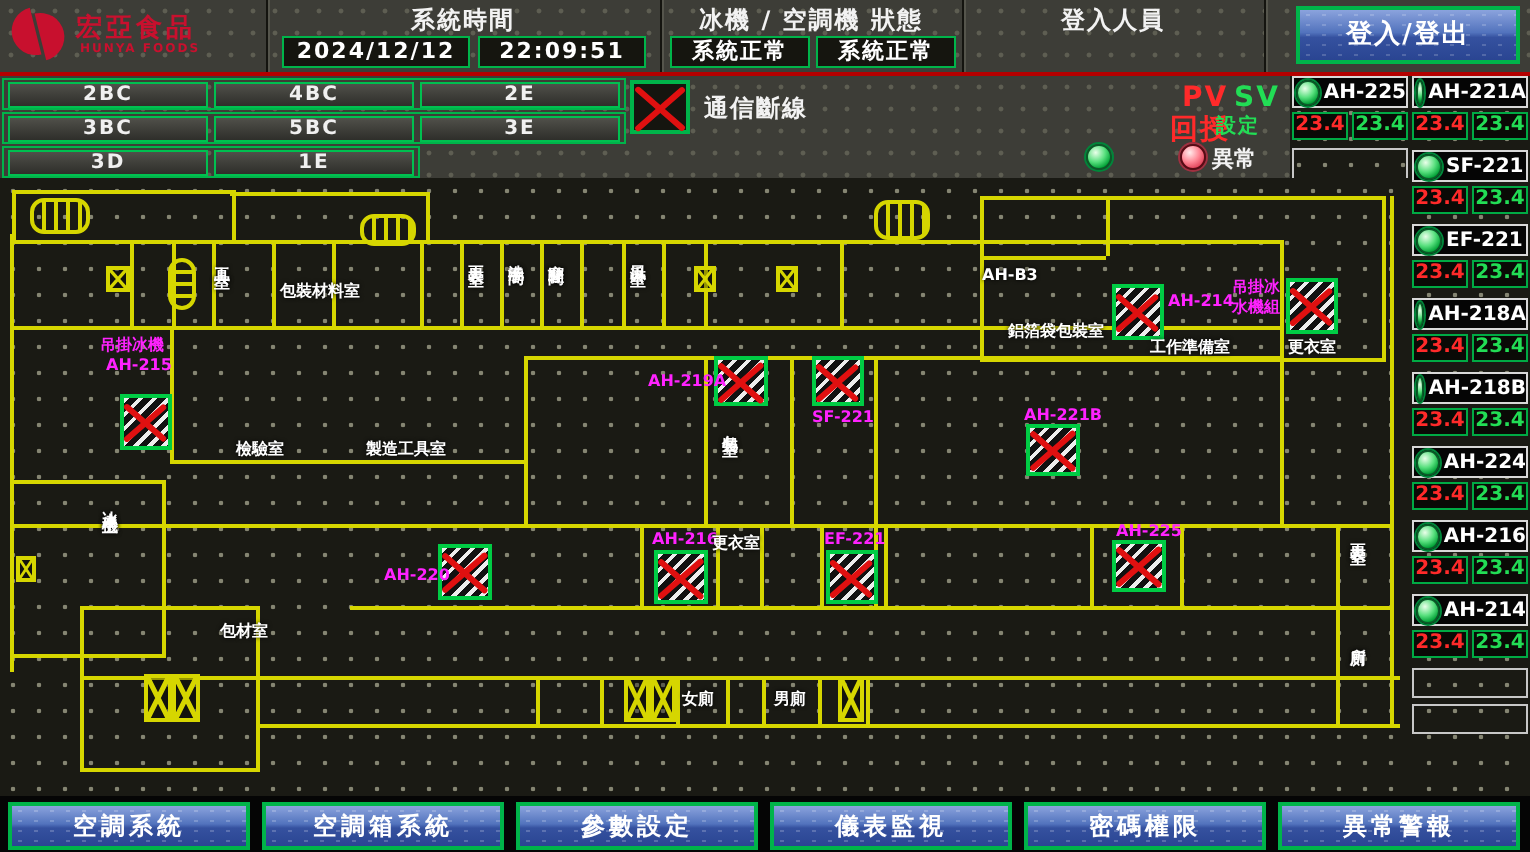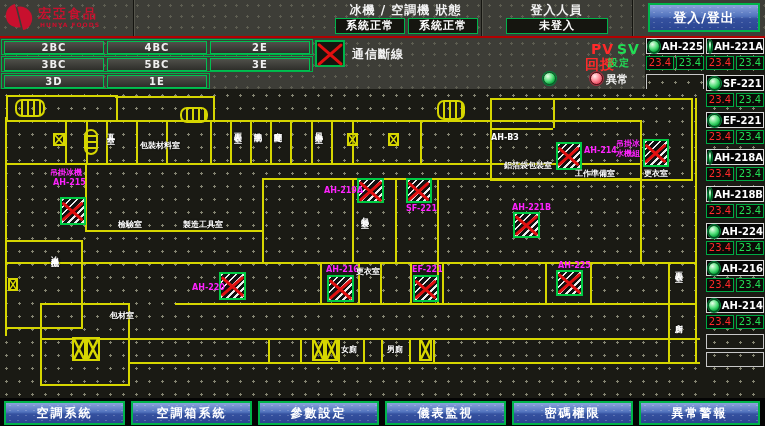--- a/index.html
+++ b/index.html
@@ -39,21 +39,21 @@
     background:radial-gradient(circle at 35% 30%,#eaffea,#58e07e 45%,#00a035 78%,#036322);
     box-shadow:0 0 0 1px #00863a;}
   .led.pink{background:radial-gradient(circle at 35% 30%,#ffecec,#ff8896 45%,#e04057 80%,#a42034);
     box-shadow:0 0 0 1px #a03040;border-color:#5a0a14;}
   .legtxt{position:absolute;color:#f2f2f2;font-size:11px;font-weight:bold;}
   
   .ubox{position:absolute;width:58px;height:16px;border:1px solid #d8d8d8;background:#050505;
     box-sizing:border-box;display:flex;align-items:center;gap:2px;padding-left:1px;}
   .uname{color:#fff;font-size:10px;font-weight:bold;white-space:nowrap;letter-spacing:0;}
   .vrow{position:absolute;width:58px;height:14px;display:flex;gap:2px;}
-  .vcell{flex:1;border:1px solid #00aa44;background:#0a0a06;font-size:10px;font-weight:normal;
+  .vcell{flex:1;border:1px solid #00aa44;background:#0a0a06;font-size:10px;font-weight:bold;
     text-align:center;line-height:12px;box-sizing:border-box;}
   .empty{position:absolute;border:1px solid #c8c8c8;background:transparent;box-sizing:border-box;}
   
   #map{position:absolute;left:0;top:89px;width:706px;height:309px;}
   .wh{position:absolute;height:2px;background:#d6d600;}
   .wv{position:absolute;width:2px;background:#d6d600;}
   .wr{position:absolute;border:2px solid #d6d600;box-sizing:border-box;}
   .stairs{position:absolute;border:2px solid #d6d600;border-radius:7px;box-sizing:border-box;
     background:repeating-linear-gradient(90deg,transparent 0 4px,#d6d600 4px 6px);}
   .stairs.vert{background:repeating-linear-gradient(0deg,transparent 0 4px,#d6d600 4px 6px);}
@@ -83,28 +83,32 @@
 
   <div class="dots-dark" style="position:absolute;left:643px;top:37px;width:122px;height:361px;"></div>
 
   <div class="topbar dots-gray">
     <div class="hsec" style="left:0;width:133px;">
       <span class="cres" style="left:6px;top:5px;width:12px;height:24px;border-radius:12px 0 0 12px;transform:rotate(-14deg);"></span>
       <span class="cres" style="left:20px;top:5px;width:12px;height:24px;border-radius:0 12px 12px 0;transform:rotate(-14deg);"></span>
       <span class="logo-title">宏亞食品</span>
       <span class="logo-sub">HUNYA FOODS</span>
     </div>
+    <div class="hsec" style="left:133px;width:197px;">
+      <span class="hlabel">系統時間</span>
+      <span class="gval" style="left:8px;top:18px;width:92px;">2024/12/12</span>
+      <span class="gval" style="left:106px;top:18px;width:82px;">22:09:51</span>
+    </div>
     <div class="hsec" style="left:330px;width:151px;">
       <span class="hlabel">冰機 / 空調機 狀態</span>
       <span class="gval" style="left:5px;top:18px;width:68px;">系統正常</span>
       <span class="gval" style="left:78px;top:18px;width:68px;">系統正常</span>
     </div>
     <div class="hsec" style="left:481px;width:151px;">
       <span class="hlabel">登入人員</span>
-      <span class="gval" style="left:25px;top:18px;width:100px;">未登入</span>
     </div>
     <div class="loginbtn">登入/登出</div>
   </div>
 
   <div class="controls dots-gray">
     <div class="frow" style="left:1px;top:1px;width:312px;height:16px;">
       <div class="floorbtn" style="left:2px;">2BC</div>
       <div class="floorbtn" style="left:105px;">4BC</div>
       <div class="floorbtn" style="left:208px;">2E</div>
     </div>

